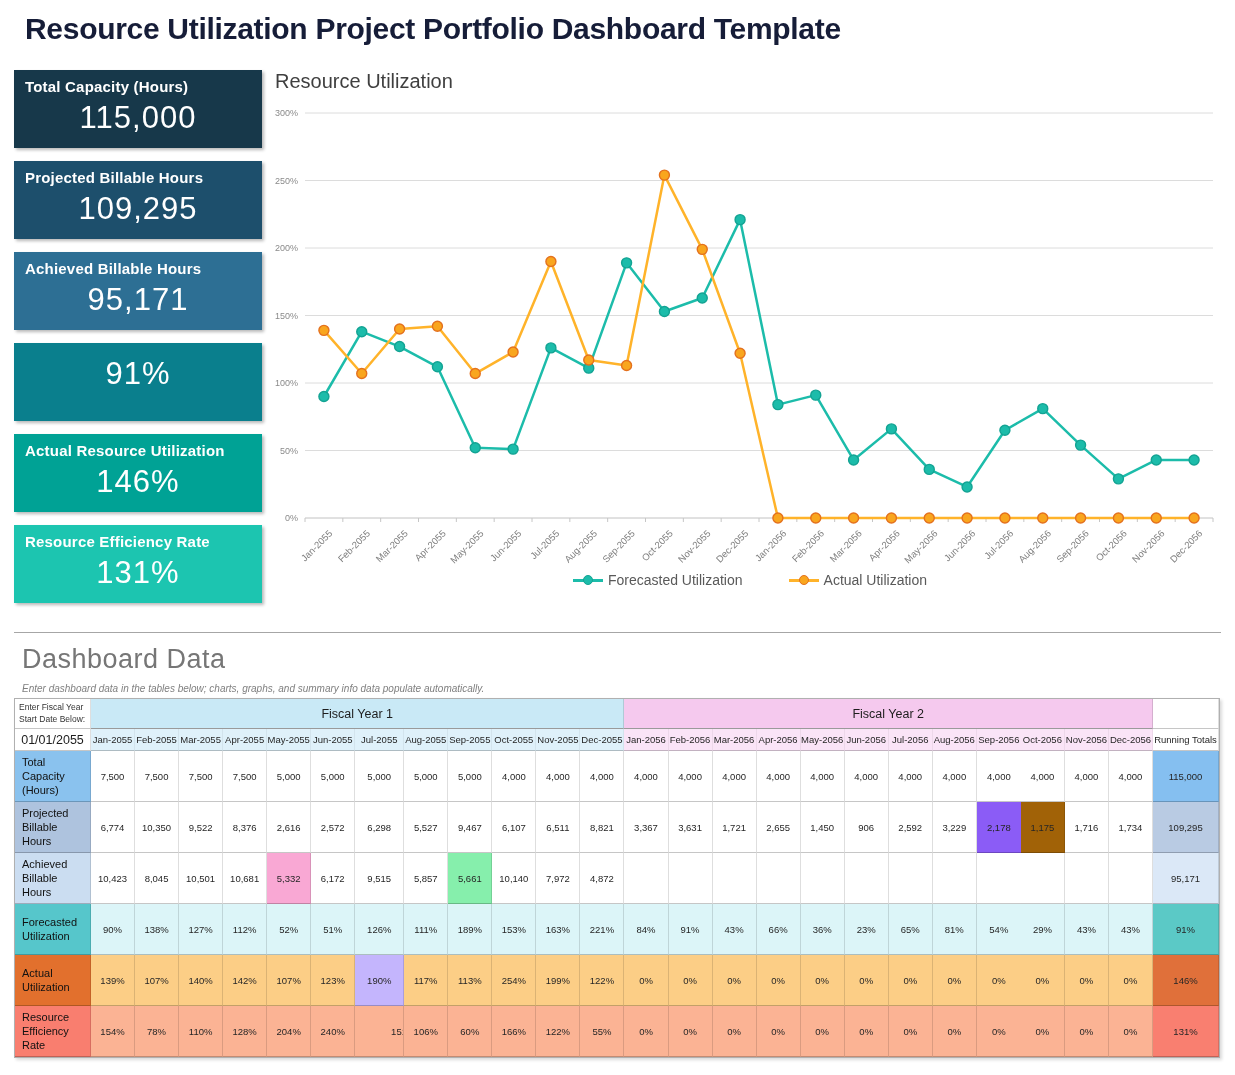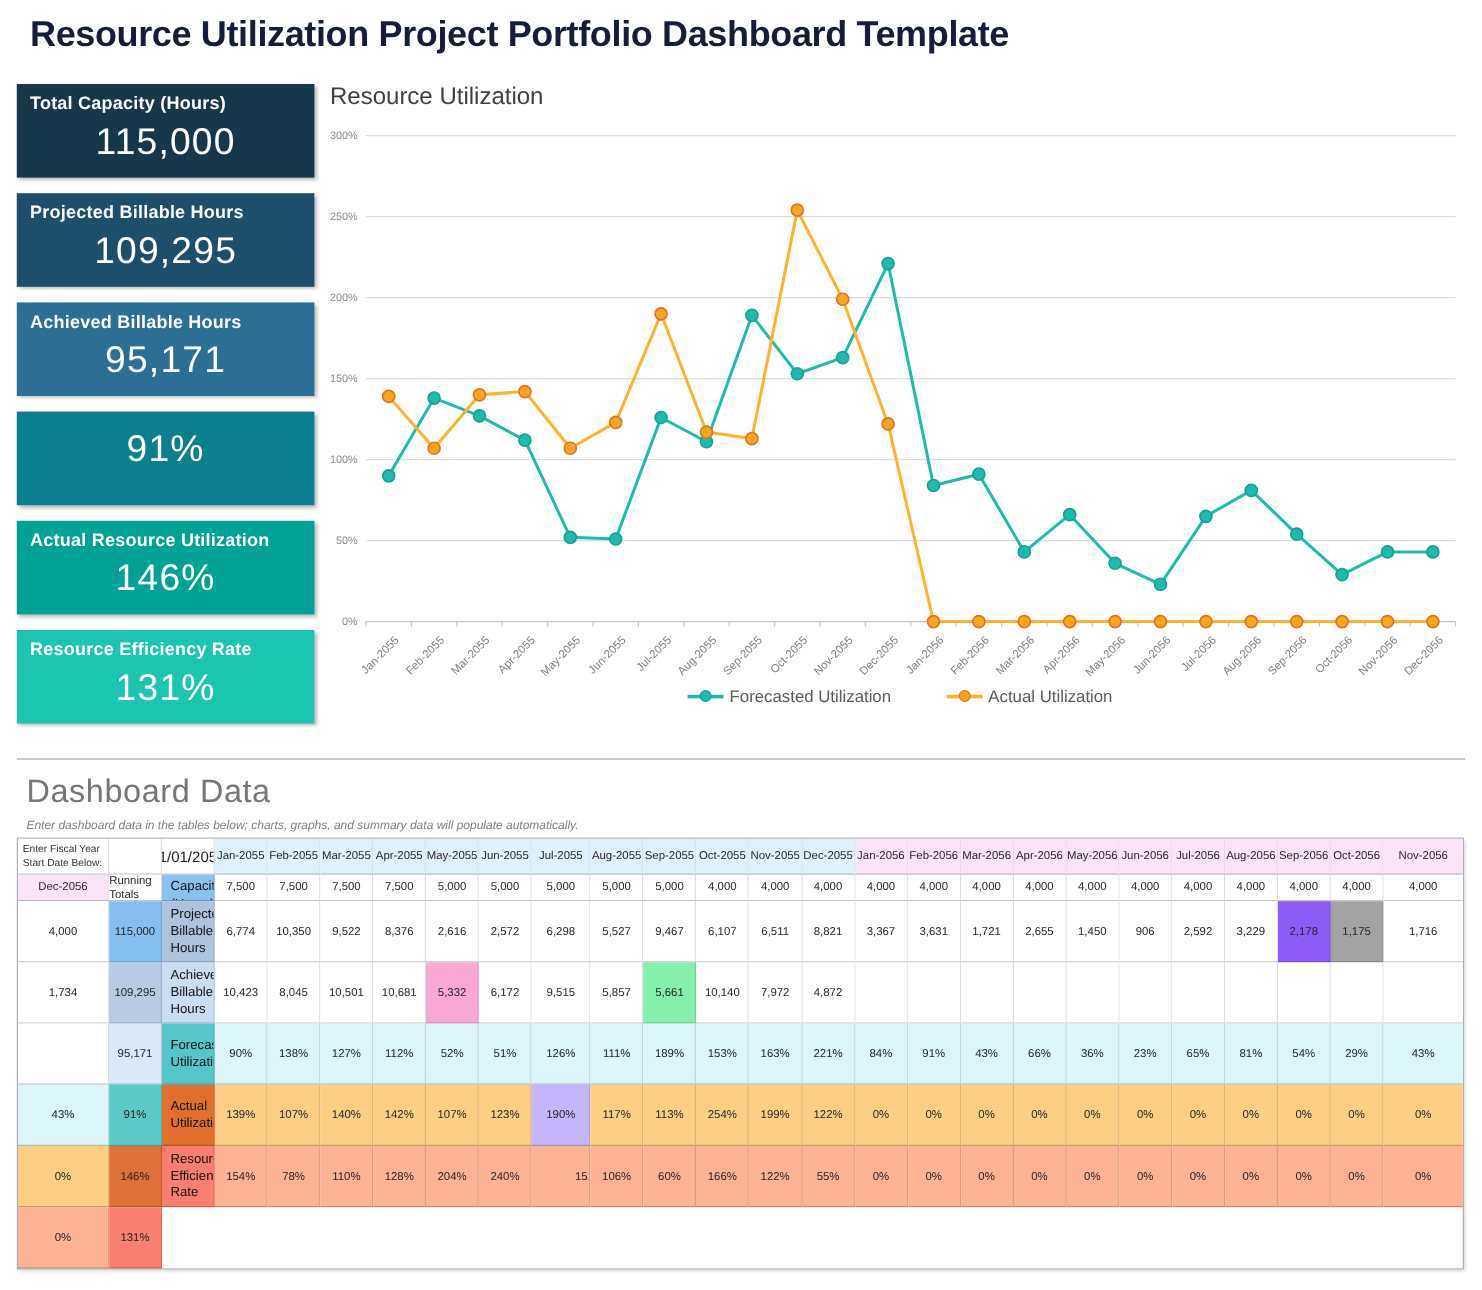--- a/index.html
+++ b/index.html
@@ -218,24 +218,26 @@
           <span class="legend-dot" style="background: rgb(249, 166, 30); border: 1.4px solid rgb(228, 113, 30);"></span>
         </span>
         <span>Actual Utilization</span>
       </span>
     </div>
 </div>
 
 <div class="divider"></div>
 
 <h2 class="section-title">Dashboard Data</h2>
-<div class="section-sub">Enter dashboard data in the tables below; charts, graphs, and summary data will populate automatically.</div>
+<div class="section-sub">Enter dashboard data in the tables below; charts, graphs, and summary info data populate automatically.</div>
 
 <div class="dtable" id="dtable">
     <div class="cell corner-cell" style="background: rgb(255, 255, 255);">Enter Fiscal Year Start Date Below:</div>
+    <div class="cell band dots" style="background: rgb(201, 233, 246); grid-column: span 12;">Fiscal Year 1</div>
+    <div class="cell band dots" style="background: rgb(245, 201, 238); grid-column: span 12;">Fiscal Year 2</div>
     <div class="cell" style="background: rgb(255, 255, 255);"></div>
     <div class="cell date-cell" style="background: rgb(255, 255, 255);">01/01/2055</div>
     <div class="cell month-cell" style="background: rgb(223, 241, 250);">Jan-2055</div>
     <div class="cell month-cell" style="background: rgb(223, 241, 250);">Feb-2055</div>
     <div class="cell month-cell" style="background: rgb(223, 241, 250);">Mar-2055</div>
     <div class="cell month-cell" style="background: rgb(223, 241, 250);">Apr-2055</div>
     <div class="cell month-cell" style="background: rgb(223, 241, 250);">May-2055</div>
     <div class="cell month-cell" style="background: rgb(223, 241, 250);">Jun-2055</div>
     <div class="cell month-cell" style="background: rgb(223, 241, 250);">Jul-2055</div>
     <div class="cell month-cell" style="background: rgb(223, 241, 250);">Aug-2055</div>
@@ -297,21 +299,21 @@
     <div class="cell" style="background: rgb(255, 255, 255);">8,821</div>
     <div class="cell" style="background: rgb(255, 255, 255);">3,367</div>
     <div class="cell" style="background: rgb(255, 255, 255);">3,631</div>
     <div class="cell" style="background: rgb(255, 255, 255);">1,721</div>
     <div class="cell" style="background: rgb(255, 255, 255);">2,655</div>
     <div class="cell" style="background: rgb(255, 255, 255);">1,450</div>
     <div class="cell" style="background: rgb(255, 255, 255);">906</div>
     <div class="cell" style="background: rgb(255, 255, 255);">2,592</div>
     <div class="cell" style="background: rgb(255, 255, 255);">3,229</div>
     <div class="cell" style="background: #8b5cf6;">2,178</div>
-    <div class="cell" style="background: #a3a3a3; text-align: center;">1,175</div>
+    <div class="cell" style="background: #a16207; text-align: center;">1,175</div>
     <div class="cell" style="background: rgb(255, 255, 255);">1,716</div>
     <div class="cell" style="background: rgb(255, 255, 255);">1,734</div>
     <div class="cell total-cell" style="background: rgb(185, 203, 227);">109,295</div>
     <div class="cell row-header" style="background: rgb(203, 221, 241);">Achieved Billable Hours</div>
     <div class="cell" style="background: rgb(255, 255, 255);">10,423</div>
     <div class="cell" style="background: rgb(255, 255, 255);">8,045</div>
     <div class="cell" style="background: rgb(255, 255, 255);">10,501</div>
     <div class="cell" style="background: rgb(255, 255, 255);">10,681</div>
     <div class="cell" style="background: #f9a8d4;">5,332</div>
     <div class="cell" style="background: rgb(255, 255, 255);">6,172</div>

